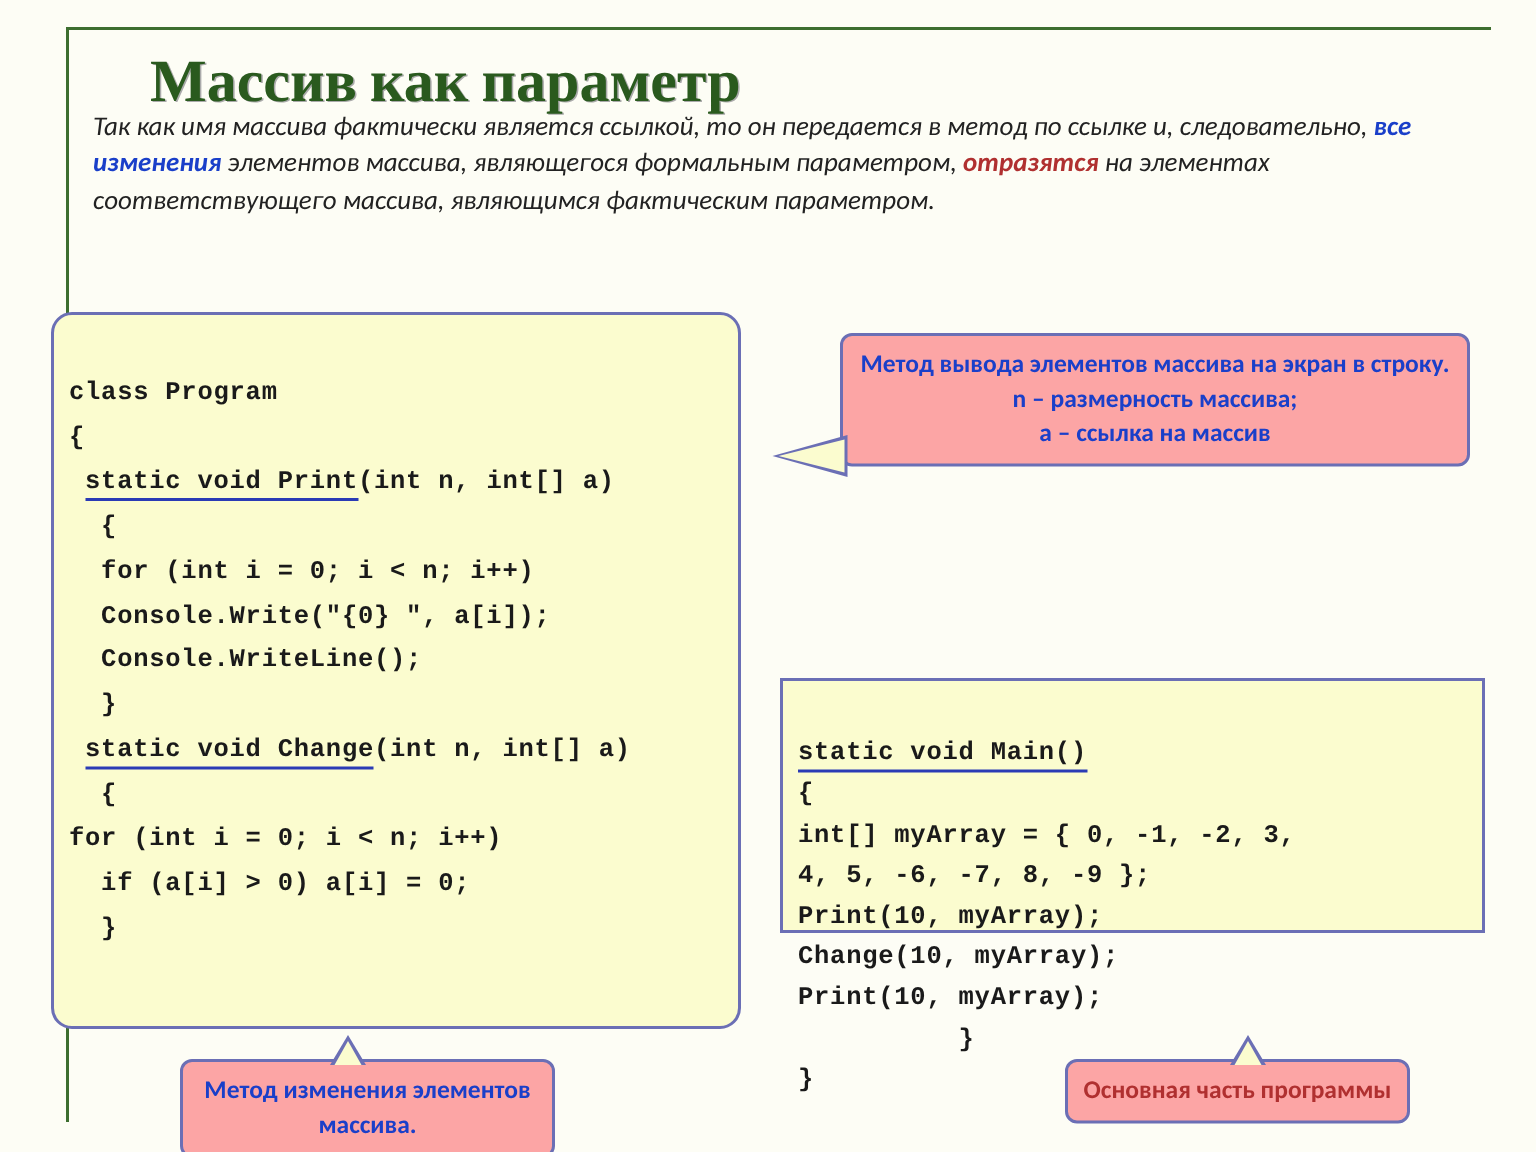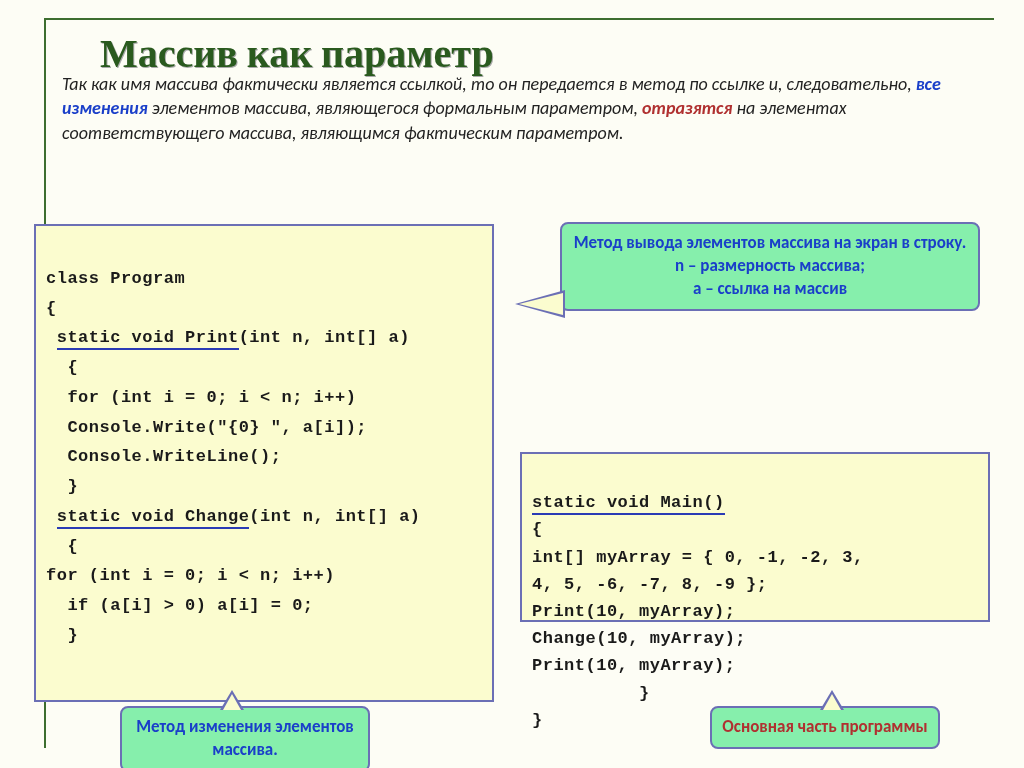--- a/index.html
+++ b/index.html
@@ -48,26 +48,26 @@
     font-weight: bold;
     font-size: 18px;
     color: #1a1a1a;
     padding: 8px 10px;
     line-height: 1.6;
     letter-spacing: 0.5px;
     white-space: pre;
   }
   .codebox .u { border-bottom: 2px solid #2a3bb5; padding-bottom: 1px; }
 
-  .box-left { top: 224px; left: 34px; width: 460px; height: 478px; font-size: 17px; line-height: 1.75; }
+  .box-left { top: 208px; left: 34px; width: 460px; height: 478px; font-size: 17px; line-height: 1.75; border-radius: 14px; }
   .box-rightcode { top: 452px; left: 520px; width: 470px; height: 170px; font-size: 17px; line-height: 1.6; }
 
   .callout {
     position: absolute;
-    background: #86efac;
+    background: #fca5a5;
     border: 2px solid #6b6fb5;
     border-radius: 8px;
     font-size: 17px;
     font-weight: bold;
     color: #1a3fc9;
     text-align: center;
     padding: 8px 10px;
     line-height: 1.35;
   }
   .callout.red { color: #b03030; }

